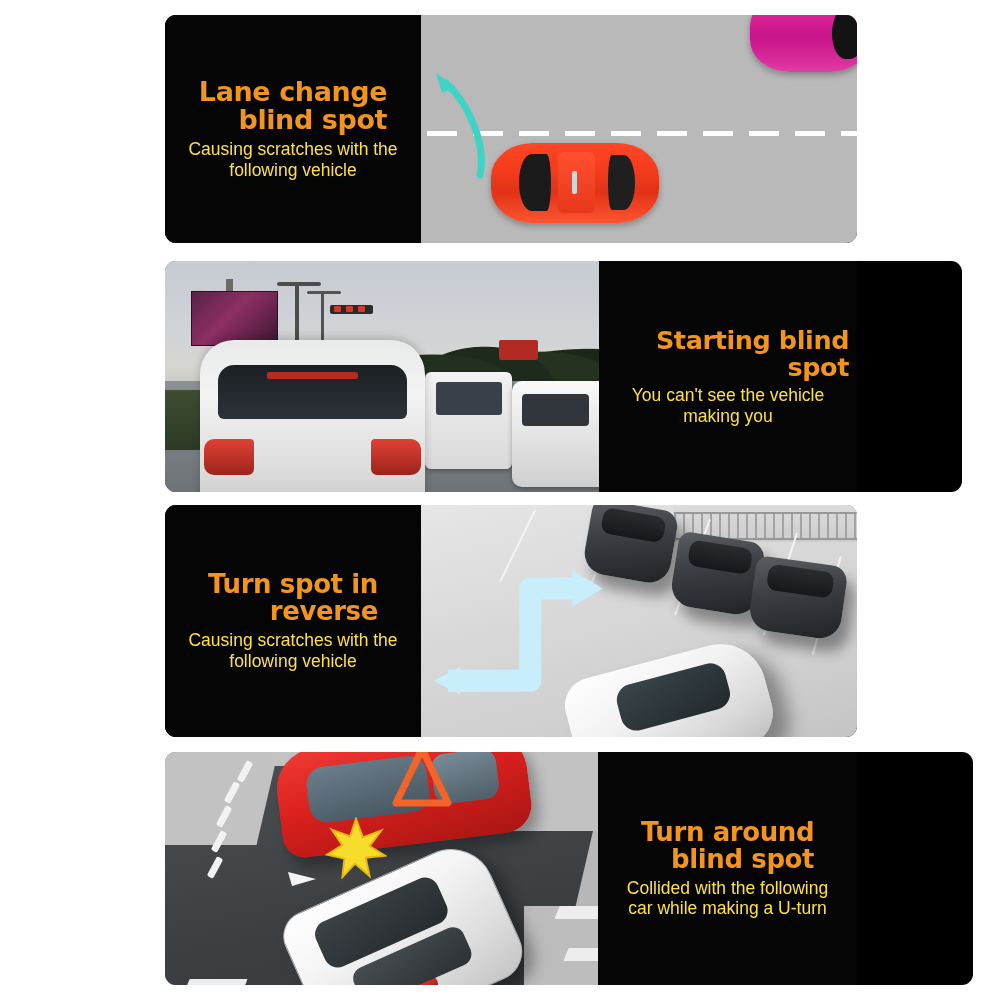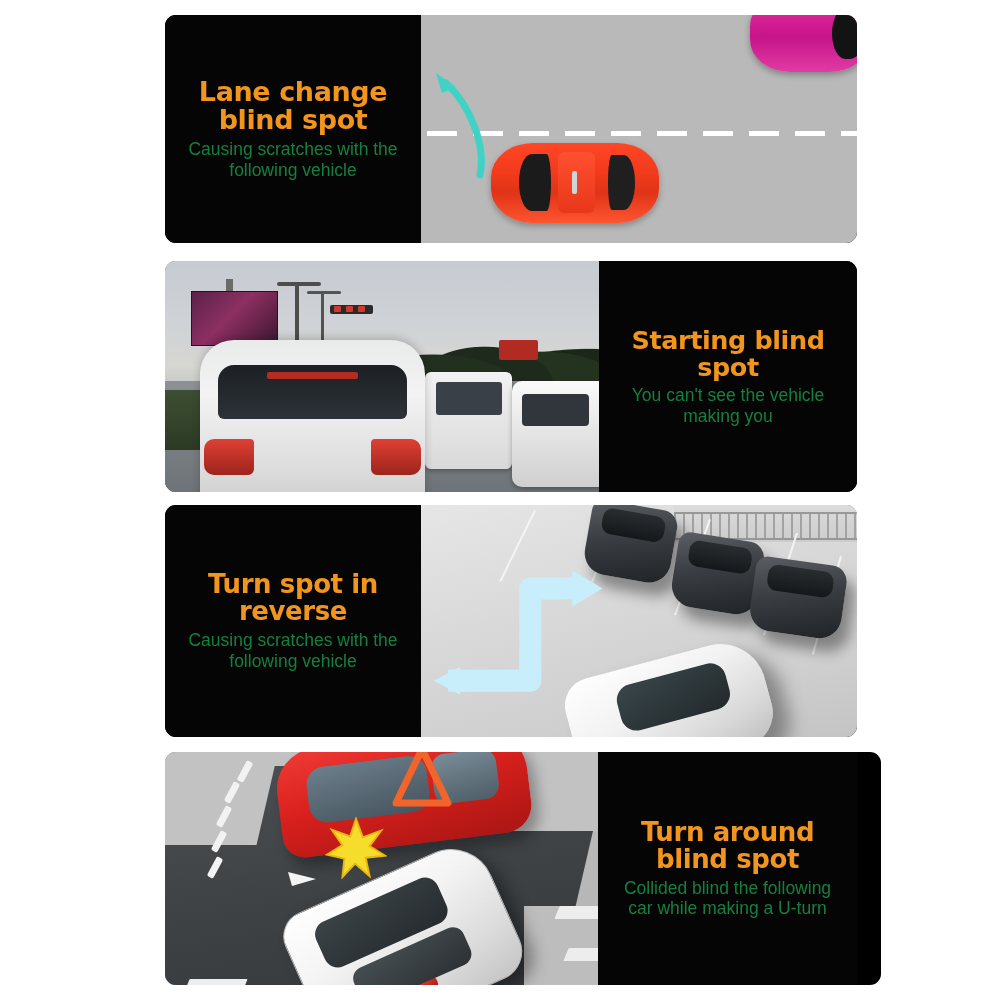--- a/index.html
+++ b/index.html
@@ -32,23 +32,24 @@
     padding: 0 8px;
     flex: 0 0 auto;
   }
   .headline {
     color: #F2951E;
     font-weight: 700;
     line-height: 1.04;
     letter-spacing: -0.4px;
     font-family: "DejaVu Sans", sans-serif;
     white-space: pre-line;
+    text-align: right;
   }
   .subline {
-    color: #15803d;
+    color: #fde047;
     font-weight: 400;
     line-height: 1.16;
     margin-top: 5px;
     font-family: "Liberation Sans", sans-serif;
     white-space: pre-line;
   }
   .p1 .headline { font-size: 27px; }
   .p1 .subline  { font-size: 17.5px; }
   .p2 .headline { font-size: 25.5px; }
   .p2 .subline  { font-size: 17.5px; }
@@ -281,21 +282,21 @@
         </svg>
         <div class="car-top pinkcar"></div>
         <div class="car-top redcar">
           <div class="redcar-roof"></div>
           <div class="redcar-stripe"></div>
         </div>
       </div>
     </div>
   </section>
 
-  <section class="panel p2 media-left" style="left:165px; top:261px; width:692px; height:231px;">
+  <section class="panel p2 media-left" style="left:165px; top:261px; width:797px; height:231px;">
     <div class="media-half" style="flex:0 0 434px;">
       <div class="scene dashcam">
         <div class="sky2"></div>
         <div class="trees2"></div>
         <div class="road2"></div>
         <div class="grass2"></div>
         <div class="pole2"></div>
         <div class="billboard2"></div>
         <div class="lamp2a"></div>
         <div class="lamp2b"></div>
@@ -351,21 +352,21 @@
           <path d="M14 128 L 96 128 C 96 128, 96 40, 96 36 L 150 36" stroke="#c9eefb" stroke-width="22" fill="none" stroke-linejoin="round"></path>
           <path d="M168 36 L 138 18 L 138 54 Z" fill="#c9eefb"></path>
           <path d="M0 128 L 26 114 L 26 142 Z" fill="#c9eefb"></path>
         </svg>
 
         <div class="whitecar3"></div>
       </div>
     </div>
   </section>
 
-  <section class="panel p4 media-left" style="left:165px; top:752px; width:716px; height:233px;">
+  <section class="panel p4 media-left" style="left:165px; top:752px; width:808px; height:233px;">
     <div class="media-half" style="flex:0 0 433px;">
       <div class="scene street4">
         <div class="asphalt4"></div>
         <div class="curb4a"></div>
         <div class="curb4b"></div>
         <div class="curb4c"></div>
 
         <div class="dash4" style="left:16%; top:7%;"></div>
         <div class="dash4" style="left:13%; top:16%;"></div>
         <div class="dash4" style="left:11%; top:26%;"></div>
@@ -392,18 +393,18 @@
         </svg>
 
         <svg class="arrow4" viewBox="0 0 40 24">
           <path d="M2 6 L 30 13 L 6 20 Z" fill="#f4f4f4"></path>
         </svg>
       </div>
     </div>
     <div class="text-half" style="width:259px;">
       <div class="headline">Turn around
 blind spot</div>
-      <div class="subline">Collided blind the following
+      <div class="subline">Collided with the following
 car while making a U-turn</div>
     </div>
   </section>
 
 </div>
 
 </body></html>

